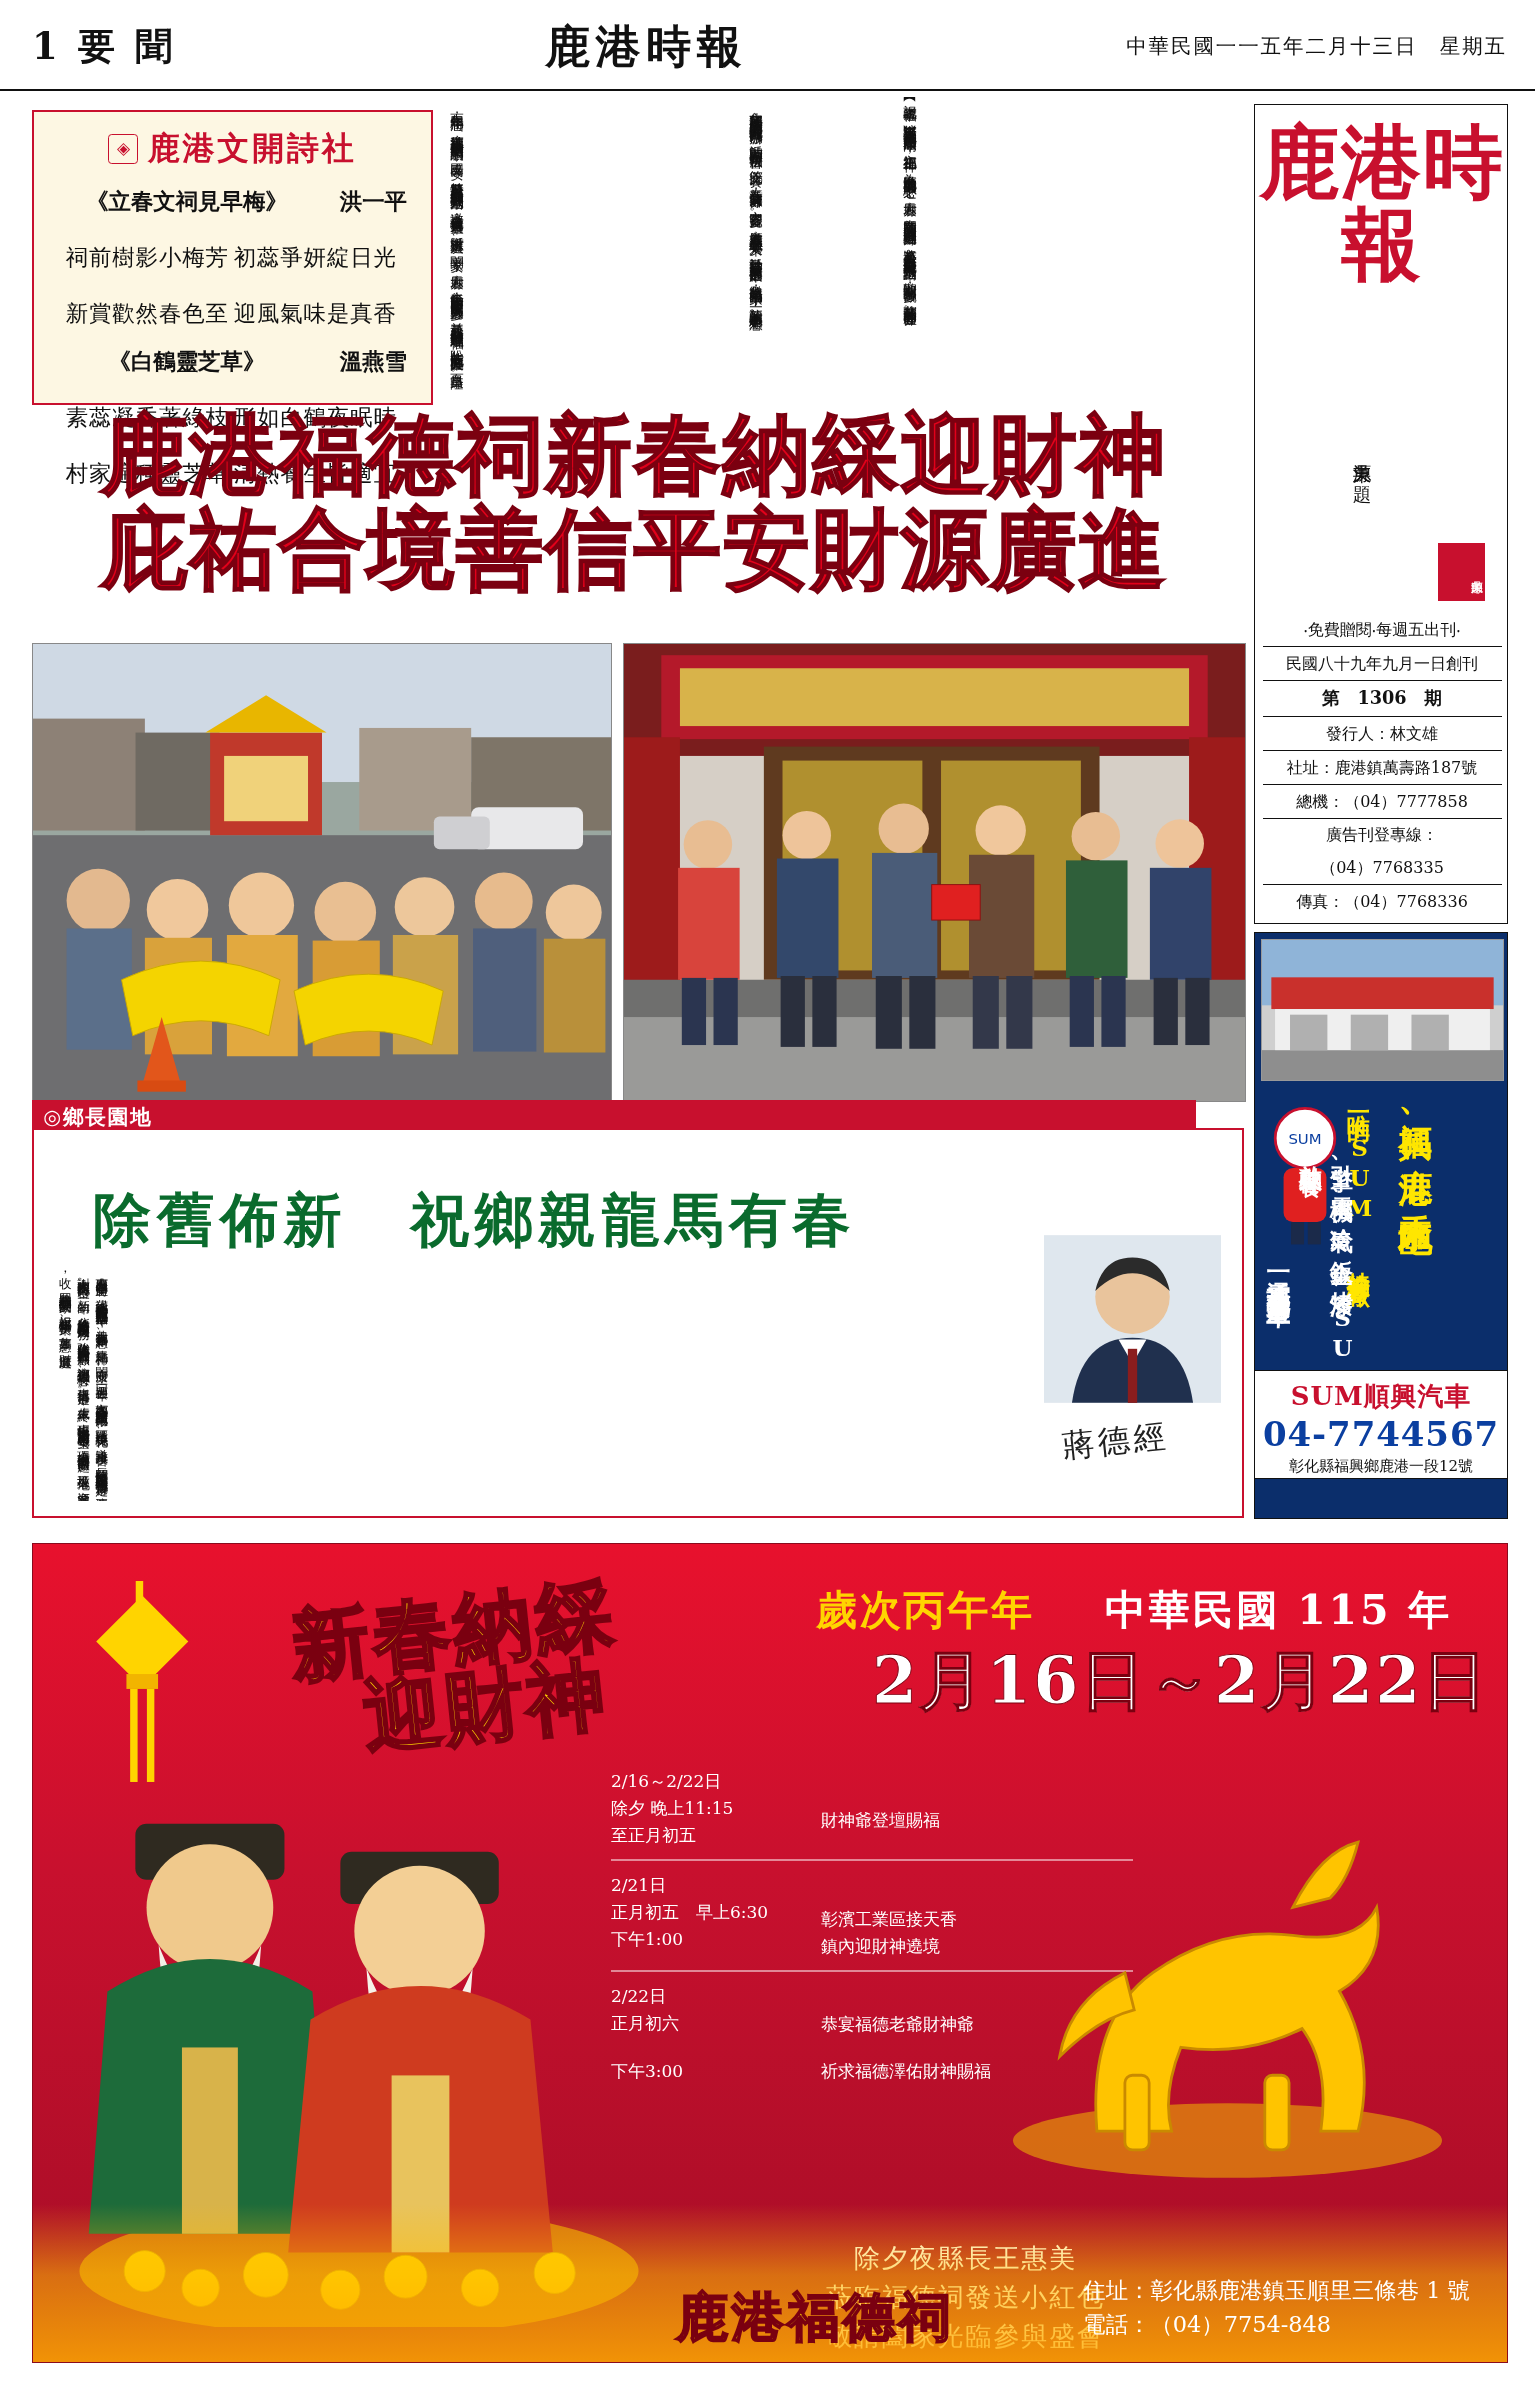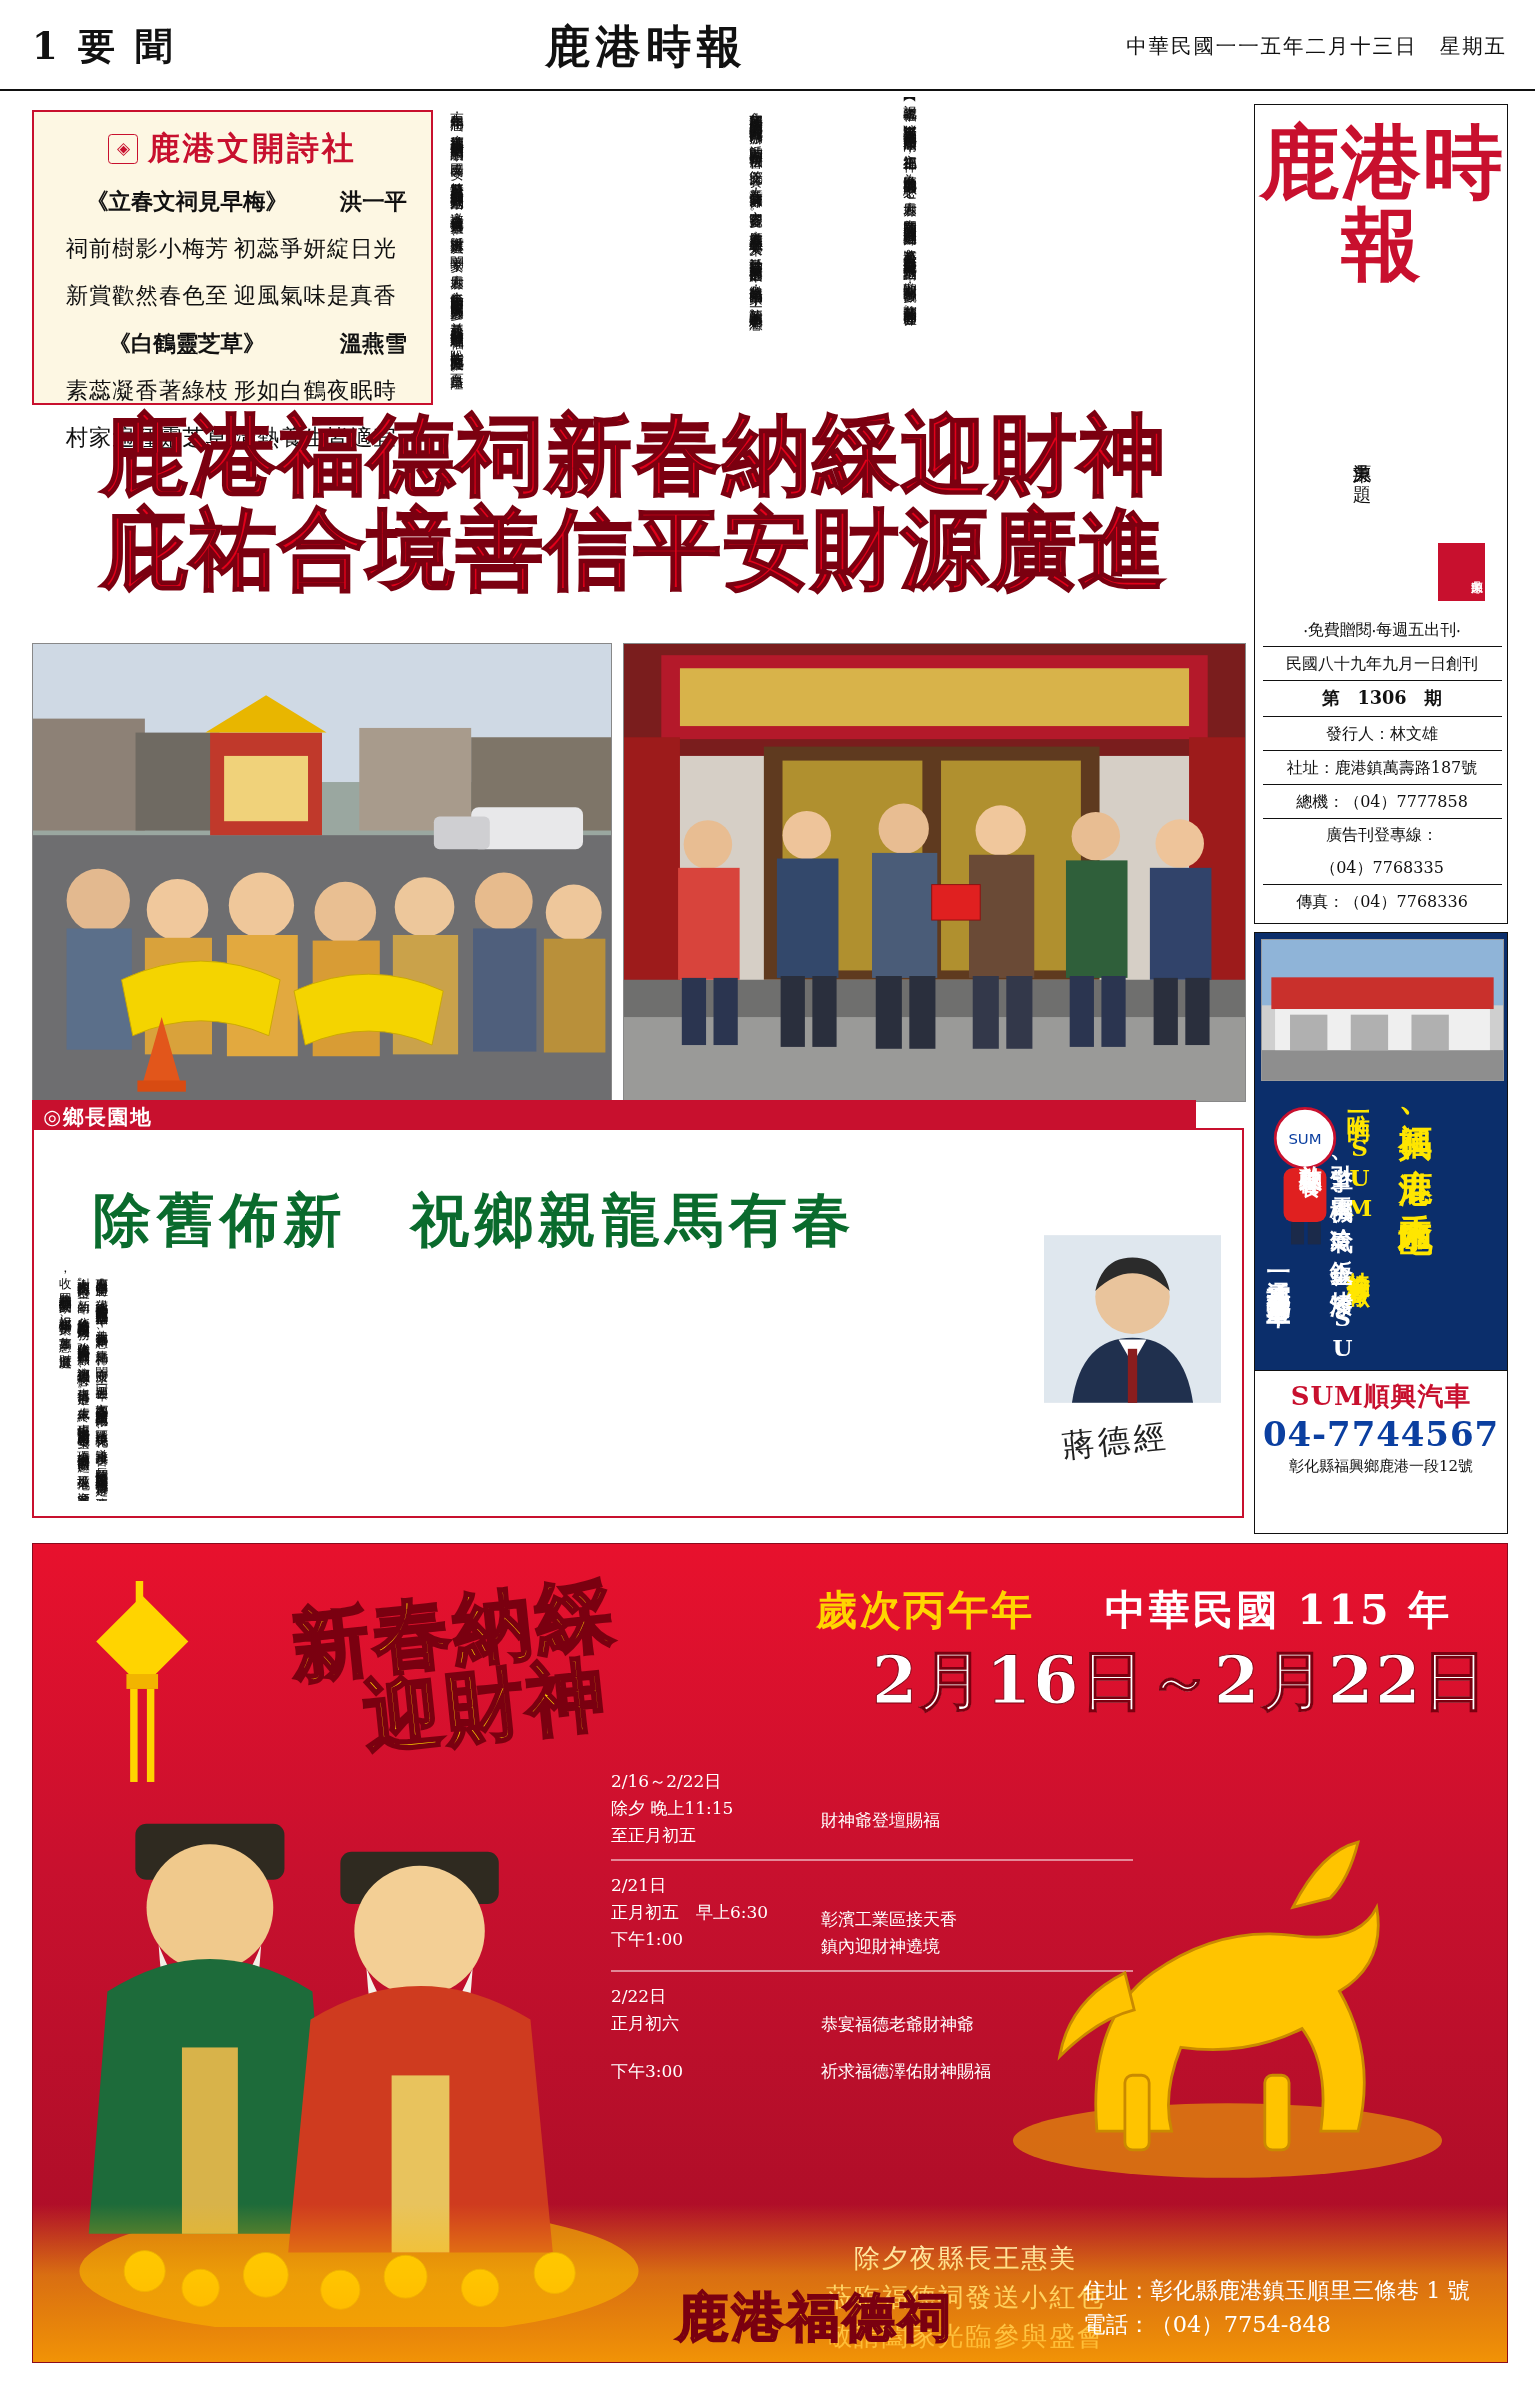--- a/index.html
+++ b/index.html
@@ -46,21 +46,21 @@
   .poem-head .mark{
     width:28px;height:28px;border:1.9px solid #c8102e;color:#c8102e;
     font-size:17px;line-height:26px;text-align:center;border-radius:3.7px;
   }
   .poem-head .t{color:#c8102e;font-size:32px;font-weight:bold;letter-spacing:2.8px;}
   .poem-sub{
     text-align:center;margin-top:15px;font-size:22.4px;font-weight:bold;color:#111;
   }
   .poem-sub .author{float:right;margin-right:24px;font-weight:bold;}
   .poem-line{
-    text-align:center;font-size:22.4px;margin-top:16px;letter-spacing:0.9px;
+    text-align:center;font-size:22.4px;margin-top:25px;letter-spacing:0.9px;
   }
   .poem-line span{display:inline-block;}
   .poem-line .a{width:168px;text-align:left;padding-left:20.5px;}
   .poem-line .b{width:186px;text-align:left;}
 
   
   .vtext{
     writing-mode:vertical-rl;
     text-orientation:upright;
     font-size:13.5px;
@@ -166,21 +166,21 @@
     position:absolute;writing-mode:vertical-rl;text-orientation:upright;
     color:#ffe600;font-weight:bold;
   }
   .ad-sum .big{ left:138px; top:163px; height:317px; font-size:34px; letter-spacing:3.7px;}
   .ad-sum .mid{ left:89px; top:163px; height:308px; font-size:23px; letter-spacing:2.8px;}
   .ad-sum .left-line{ left:41px; top:214px;height:270px;font-size:23px;color:#fff;letter-spacing:2.8px;}
   .ad-sum .mascot{
     position:absolute;left:7.5px;top:168px;width:84px;height:149px;
   }
   .ad-foot{
-    position:absolute;left:1254px;top:1370px;width:254px;height:164px;
+    position:absolute;left:1254px;top:1370px;width:254px;height:109px;
     background:#fff;border:1.9px solid #111;box-sizing:border-box;text-align:center;
   }
   .ad-foot .l1{font-size:26px;font-weight:bold;color:#c8102e;margin-top:7.5px;letter-spacing:0.9px;}
   .ad-foot .l2{font-size:34px;font-weight:bold;color:#0b3fa0;letter-spacing:0.9px;}
   .ad-foot .l3{font-size:15px;color:#111;margin-top:3.7px;}
 
   
   .bottomad{
     position:absolute;left:32px;top:1543px;width:1476px;height:820px;
     background:linear-gradient(180deg,#e8112d 0%, #c8102e 40%, #a50d26 100%);

